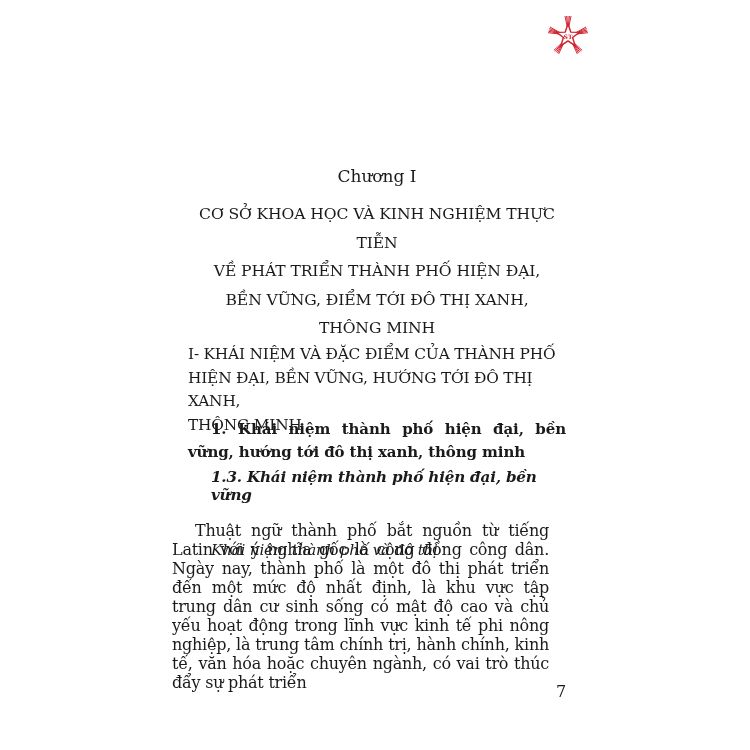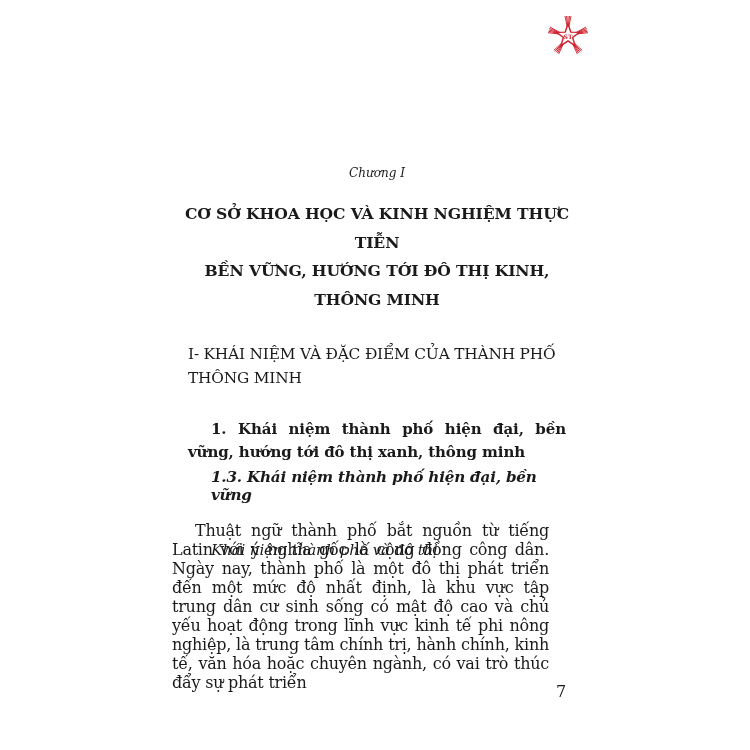--- a/index.html
+++ b/index.html
@@ -1,22 +1,22 @@
 <!DOCTYPE html>
 <html><head>
 <meta charset="utf-8">
 <style>
   html, body { margin: 0; padding: 0; background: #ffffff; }
   body { width: 750px; height: 750px; position: relative; overflow: hidden;
          font-family: "DejaVu Serif", "Liberation Serif", serif; color: #1a1a1a; }
   .logo { position: absolute; left: 547px; top: 15px; width: 42px; height: 42px; }
   .chapter-label { position: absolute; left: 188px; width: 378px; top: 166px;
-         text-align: center; font-style: italic; font-size: 12px; }
+         text-align: center; font-size: 17px; }
   .chapter-title { position: absolute; left: 180px; width: 394px; top: 200px;
-         text-align: center; font-weight: bold; font-size: 15.6px; line-height: 28.5px; letter-spacing: -0.1px; }
+         text-align: center; font-weight: normal; font-size: 15.6px; line-height: 28.5px; letter-spacing: -0.1px; }
   .section-title { position: absolute; left: 188px; width: 378px; top: 343px;
          font-size: 15.4px; line-height: 23.5px; letter-spacing: -0.2px; }
   .sub1 { position: absolute; left: 188px; width: 378px; top: 418px;
          font-weight: bold; font-size: 15px; line-height: 23px; text-align: justify; text-indent: 23px; letter-spacing: -0.1px; }
   .sub11 { position: absolute; left: 211px; width: 360px; top: 468px;
          font-weight: bold; font-style: italic; font-size: 15.2px; letter-spacing: -0.2px; }
   .sub-italic { position: absolute; left: 211px; width: 360px; top: 497px;
          font-style: italic; font-size: 15.2px; letter-spacing: -0.2px; margin-top: 44px; }
   .body-text { position: absolute; left: 172px; width: 377px; top: 521px;
          font-size: 16px; line-height: 19px; text-align: justify; text-indent: 23px; letter-spacing: -0.25px; }
@@ -42,26 +42,28 @@
     </g>
     <polygon points="0,-12 2.8,-3.9 11.4,-3.7 4.6,1.5 7.1,9.7 0,4.8 -7.1,9.7 -4.6,1.5 -11.4,-3.7 -2.8,-3.9" fill="#ffffff" stroke="#d0202e" stroke-width="1.4"></polygon>
     <text x="0" y="2.5" font-size="6" text-anchor="middle" fill="#d0202e" font-family="DejaVu Serif, serif" font-weight="bold">ST</text>
   </svg>
 </div>
 
 <div class="chapter-label">Chương I</div>
 
 <div class="chapter-title">
   <div>CƠ SỞ KHOA HỌC VÀ KINH NGHIỆM THỰC TIỄN</div>
-  <div>BỀN VỮNG, HƯỚNG TỚI ĐÔ THỊ KINH,</div>
+  <div>VỀ PHÁT TRIỂN THÀNH PHỐ HIỆN ĐẠI,</div>
+  <div>BỀN VỮNG, ĐIỂM TỚI ĐÔ THỊ XANH,</div>
   <div>THÔNG MINH</div>
 </div>
 
 <div class="section-title">
   <div>I- KHÁI NIỆM VÀ ĐẶC ĐIỂM CỦA THÀNH PHỐ</div>
+  <div>HIỆN ĐẠI, BỀN VỮNG, HƯỚNG TỚI ĐÔ THỊ XANH,</div>
   <div>THÔNG MINH</div>
 </div>
 
 <div class="sub1">1. Khái niệm thành phố hiện đại, bền vững, hướng tới đô thị xanh, thông minh</div>
 <div class="sub11">1.3. Khái niệm thành phố hiện đại, bền vững</div>
 <div class="sub-italic">Khái niệm thành phố và đô thị</div>
 
 <div class="body-text">Thuật ngữ thành phố bắt nguồn từ tiếng Latin với ý nghĩa gốc là cộng đồng công dân. Ngày nay, thành phố là một đô thị phát triển đến một mức độ nhất định, là khu vực tập trung dân cư sinh sống có mật độ cao và chủ yếu hoạt động trong lĩnh vực kinh tế phi nông nghiệp, là trung tâm chính trị, hành chính, kinh tế, văn hóa hoặc chuyên ngành, có vai trò thúc đẩy sự phát triển</div>
 
 <div class="page-num">7</div>

